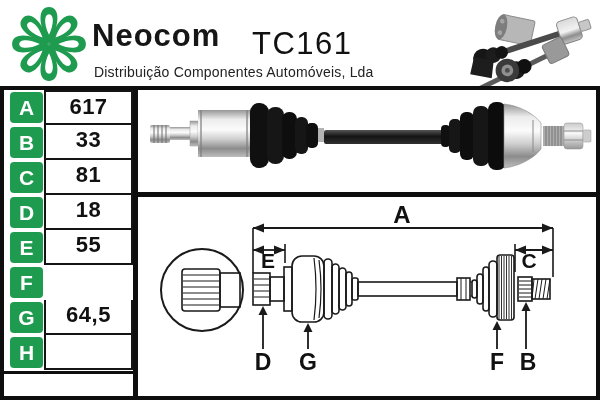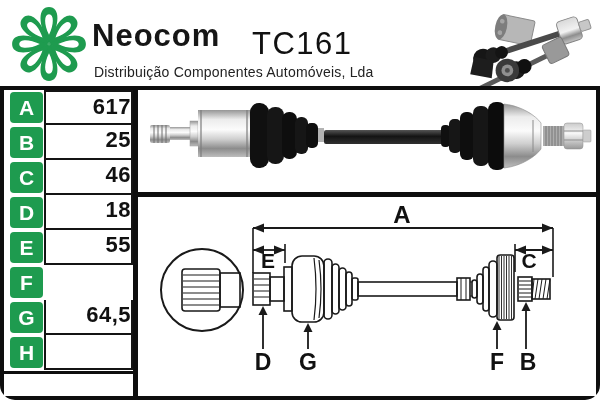--- a/index.html
+++ b/index.html
@@ -1,38 +1,38 @@
 <!DOCTYPE html>
 <html><head>
 <meta charset="utf-8">
 <style>
   html,body{margin:0;padding:0;background:#fff;}
   .page{position:relative;width:600px;height:400px;background:#fff;overflow:hidden;
-        font-family:"Liberation Sans",sans-serif;color:#141414;border-radius:15px;}
+        font-family:"Liberation Sans",sans-serif;color:#141414;}
 
   
   .logo{position:absolute;left:8px;top:3px;width:82px;height:82px;}
   .brand-name{position:absolute;left:92px;top:18px;font-size:31px;font-weight:bold;
               letter-spacing:1px;color:#161616;}
   .brand-tagline{position:absolute;left:94px;top:64px;font-size:14px;font-weight:normal;
                  letter-spacing:.2px;color:#222;}
   .part-number{position:absolute;left:252px;top:26px;font-size:31px;font-weight:normal;
                letter-spacing:1.5px;color:#111;}
   .parts-photo{position:absolute;left:448px;top:2px;width:148px;height:86px;}
 
   
   .content-frame{position:absolute;left:0;top:86px;width:600px;height:314px;
                  border:4px solid #0e0e0e;box-sizing:border-box;background:#fff;}
   .table-col{position:absolute;left:0;top:0;width:134px;height:100%;
              border-right:5px solid #0e0e0e;box-sizing:border-box;}
   .trow{position:relative;height:35px;}
   .chip{position:absolute;left:6px;top:2px;width:33px;height:31px;border-radius:4px;
         color:#fff;font-weight:bold;font-size:21px;line-height:31px;text-align:center;}
   .val{position:absolute;left:40px;right:0;top:0;bottom:0;border:2px solid #141414;
-       box-sizing:border-box;font-size:22px;font-weight:bold;text-align:right;
+       box-sizing:border-box;font-size:22px;font-weight:bold;text-align:center;
        line-height:30px;color:#111;letter-spacing:.5px;}
   .trow + .trow .val{border-top:none;}
   .table-endline{position:absolute;left:0;right:0;top:281px;height:3px;background:#0e0e0e;}
 
   .photo-area{position:absolute;left:134px;top:0;right:0;height:107px;
               border-bottom:5px solid #0e0e0e;box-sizing:border-box;}
   .drawing-area{position:absolute;left:134px;top:107px;right:0;bottom:0;}
   svg{display:block;}
   .dwg-label{font-family:"Liberation Sans",sans-serif;font-weight:bold;fill:#111;}
 </style>
@@ -94,25 +94,25 @@
 
   <div class="content-frame">
 
     <div class="table-col">
       <div class="trow">
         <div class="chip" style="background:#1e9b4f">A</div>
         <div class="val">617</div>
       </div>
       <div class="trow">
         <div class="chip" style="background:#1e9b4f">B</div>
-        <div class="val">25</div>
+        <div class="val">33</div>
       </div>
       <div class="trow">
         <div class="chip" style="background:#1e9b4f">C</div>
-        <div class="val">46</div>
+        <div class="val">81</div>
       </div>
       <div class="trow">
         <div class="chip" style="background:#1e9b4f">D</div>
         <div class="val">18</div>
       </div>
       <div class="trow">
         <div class="chip" style="background:#1e9b4f">E</div>
         <div class="val">55</div>
       </div>
       <div class="trow">

